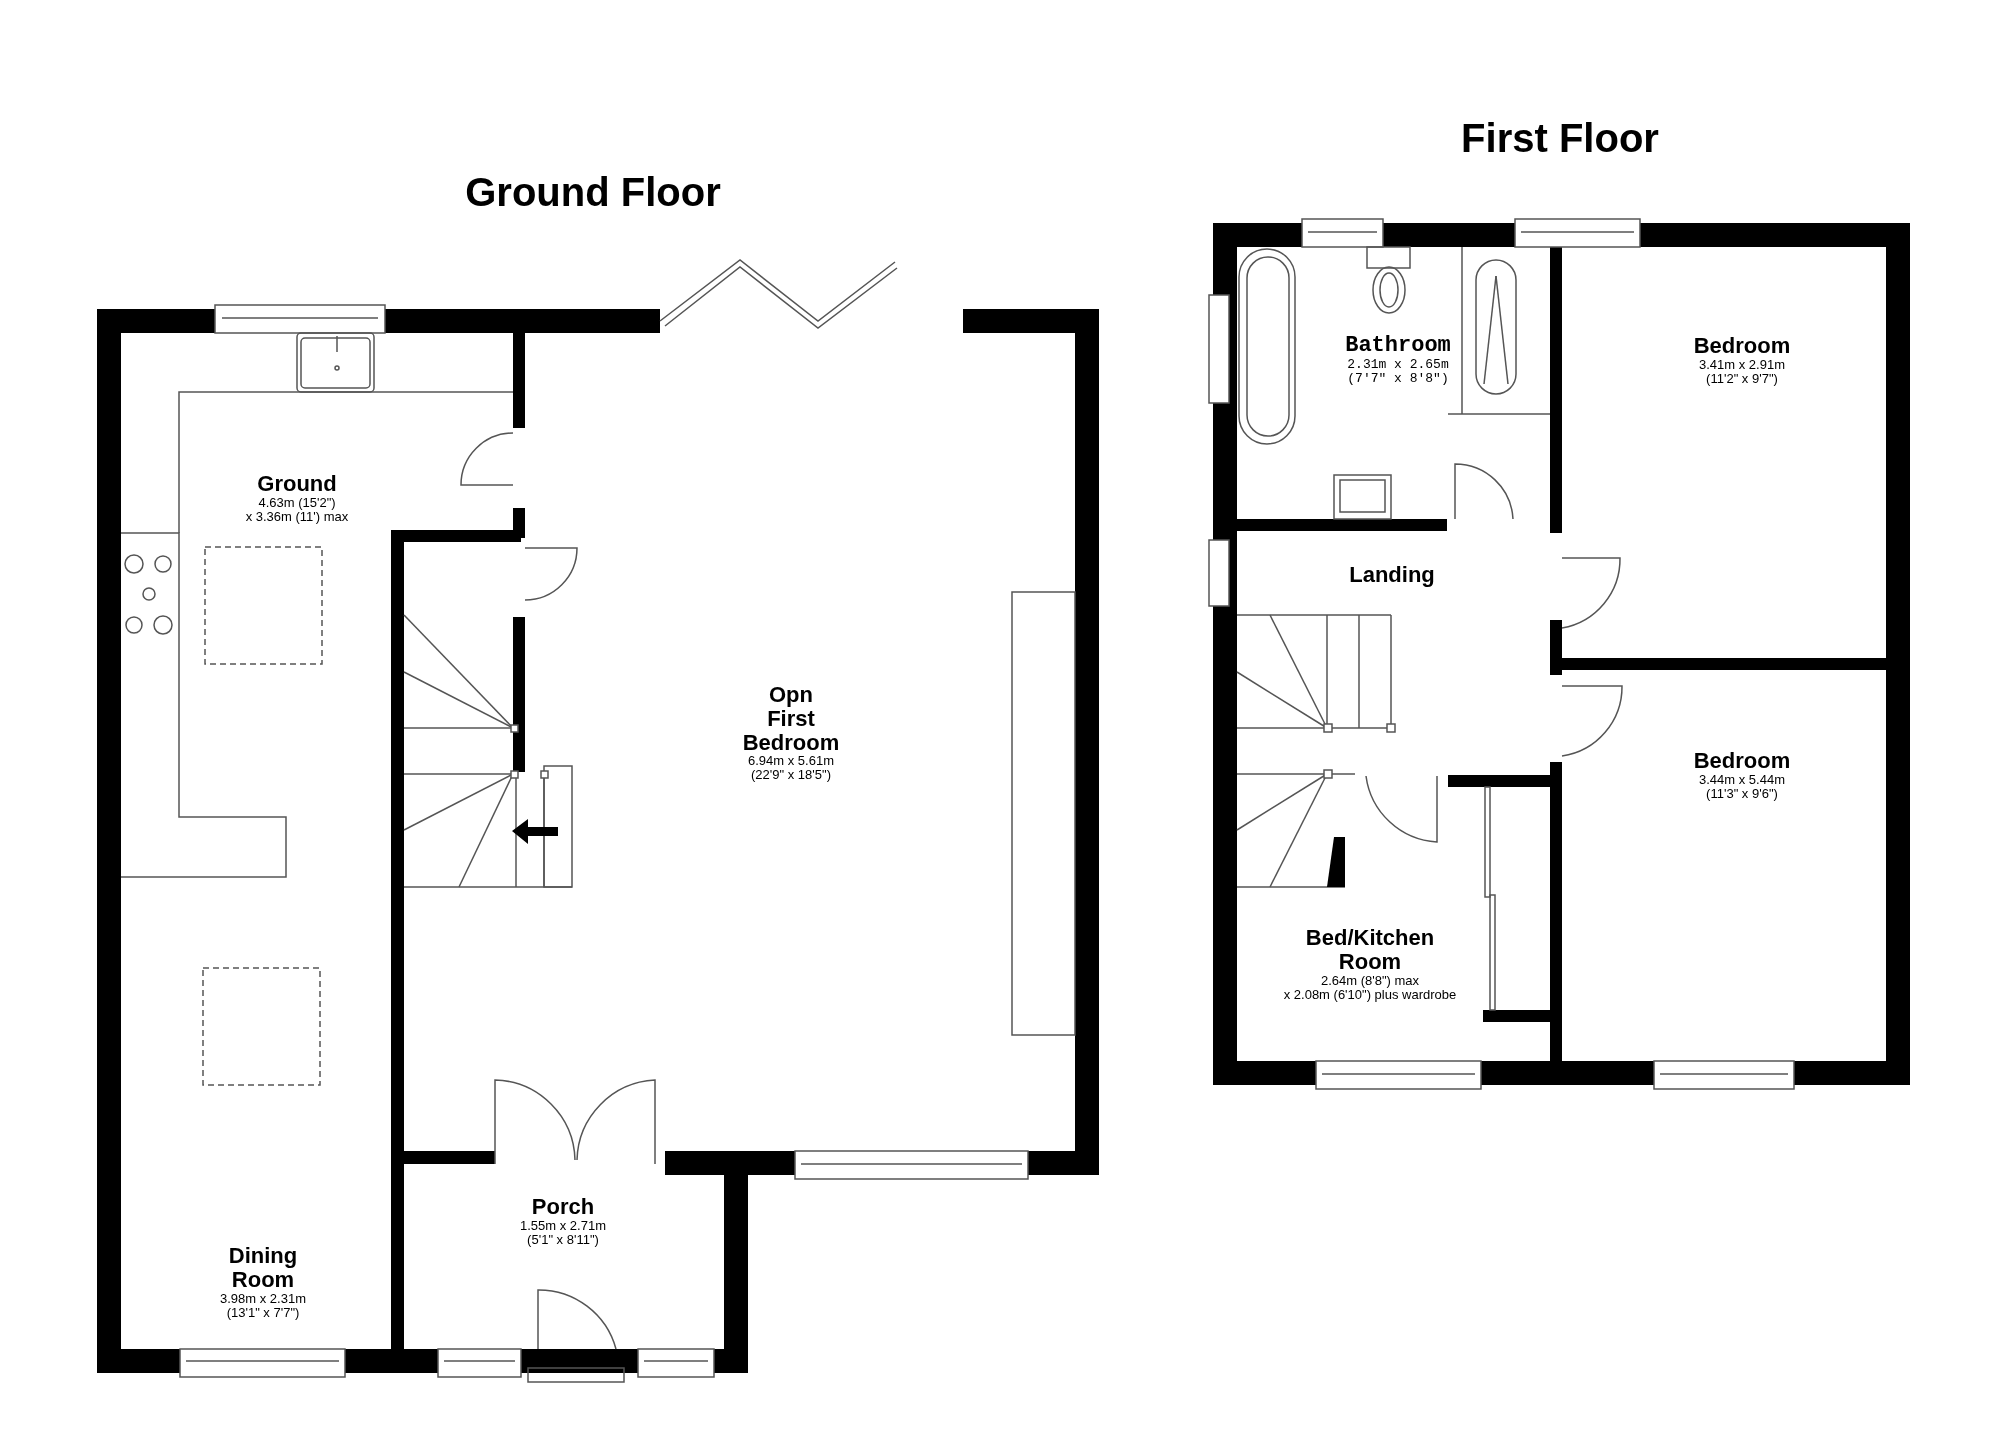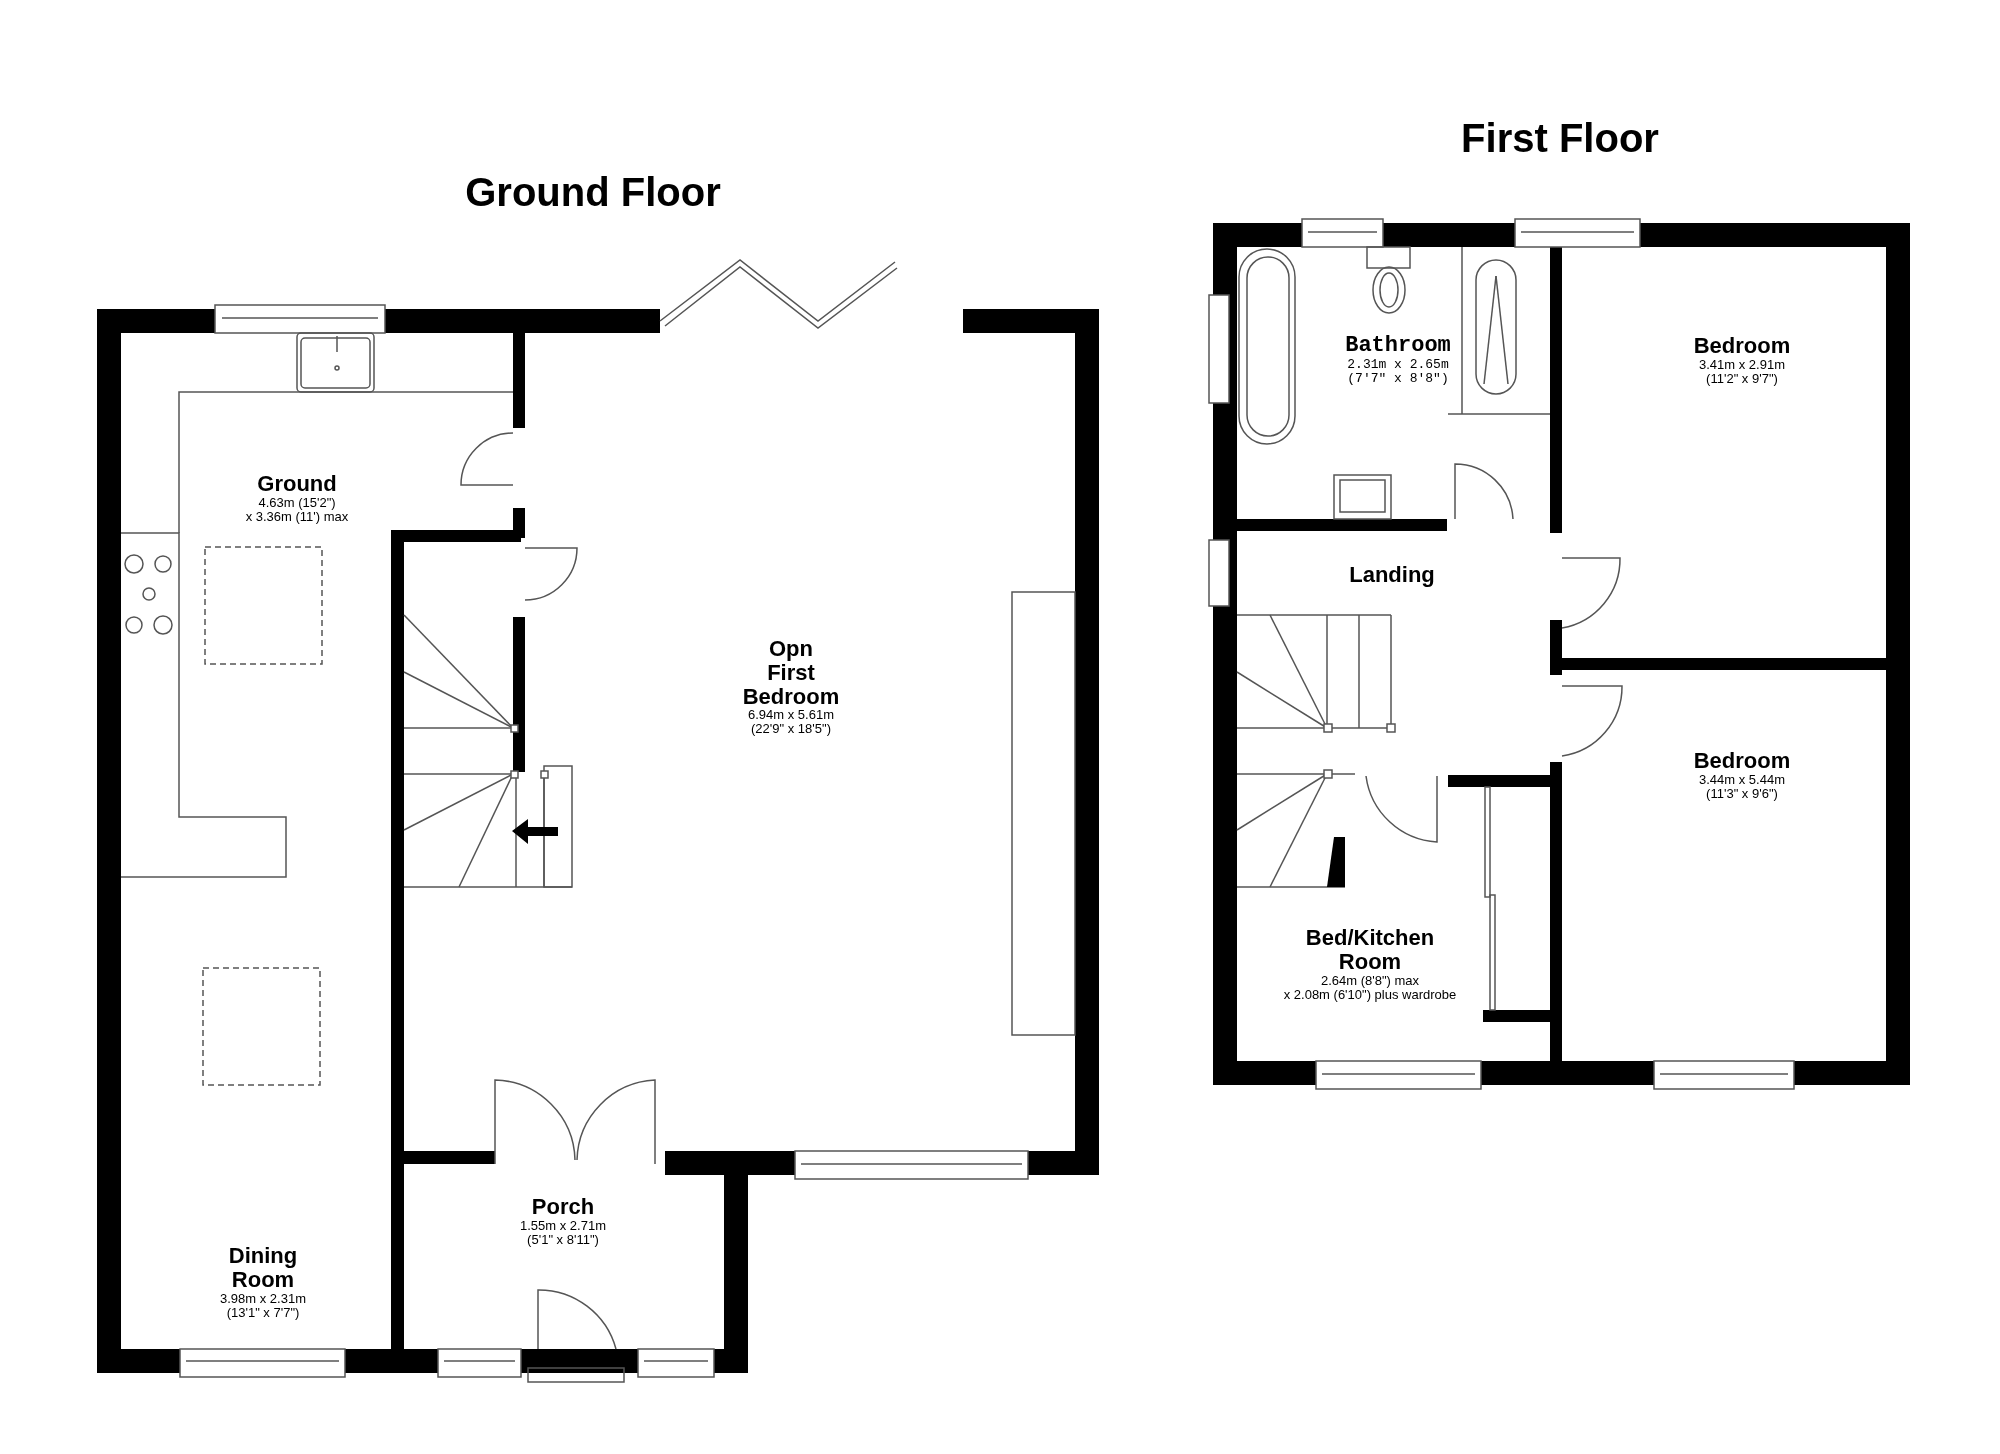--- a/index.html
+++ b/index.html
@@ -185,21 +185,21 @@
 
 <div class="floor-title" style="left:593px; top:170px;">Ground Floor</div>
 <div class="floor-title" style="left:1560px; top:116px;">First Floor</div>
 
 <div class="room-label" style="left:297px; top:472px;">
   <span class="name">Ground</span>
   <span class="dim">4.63m (15'2")</span>
   <span class="dim">x 3.36m (11') max</span>
 </div>
 
-<div class="room-label" style="left:791px; top:637px;">
+<div class="room-label" style="left:791px; top:683px;">
   <span class="name">Opn</span>
   <span class="name">First</span>
   <span class="name">Bedroom</span>
   <span class="dim">6.94m x 5.61m</span>
   <span class="dim">(22'9" x 18'5")</span>
 </div>
 
 <div class="room-label" style="left:263px; top:1244px;">
   <span class="name">Dining</span>
   <span class="name">Room</span>

